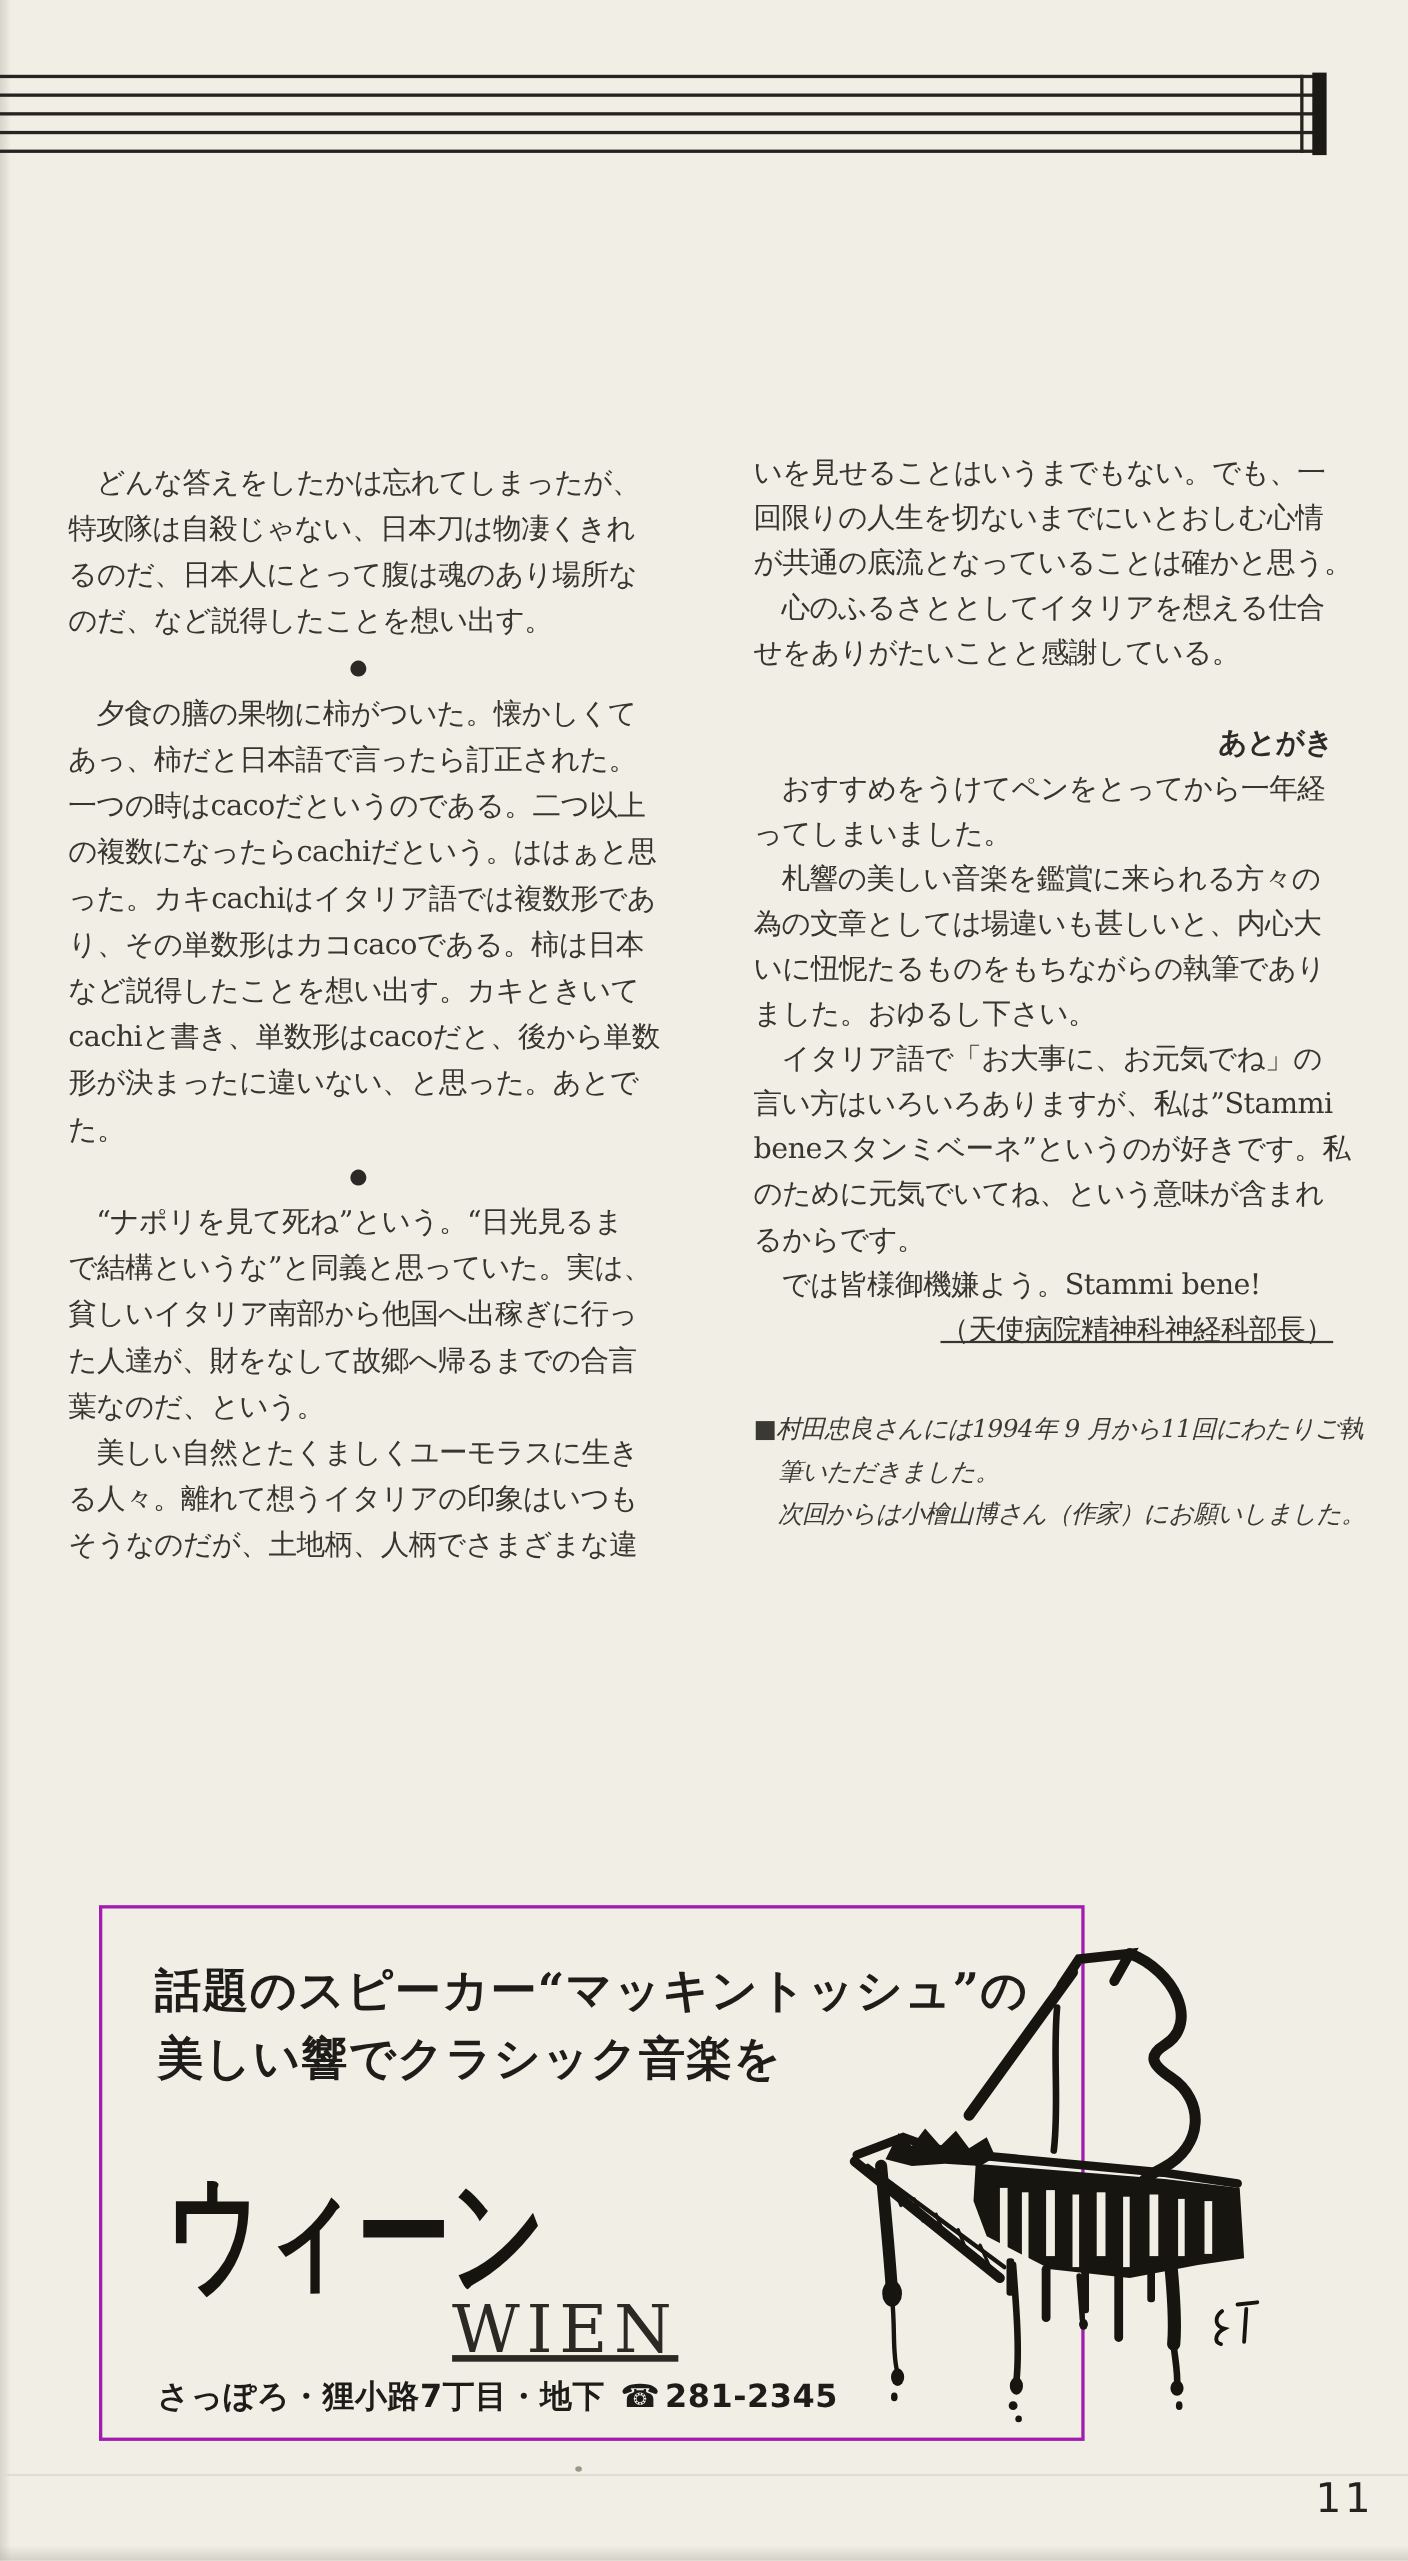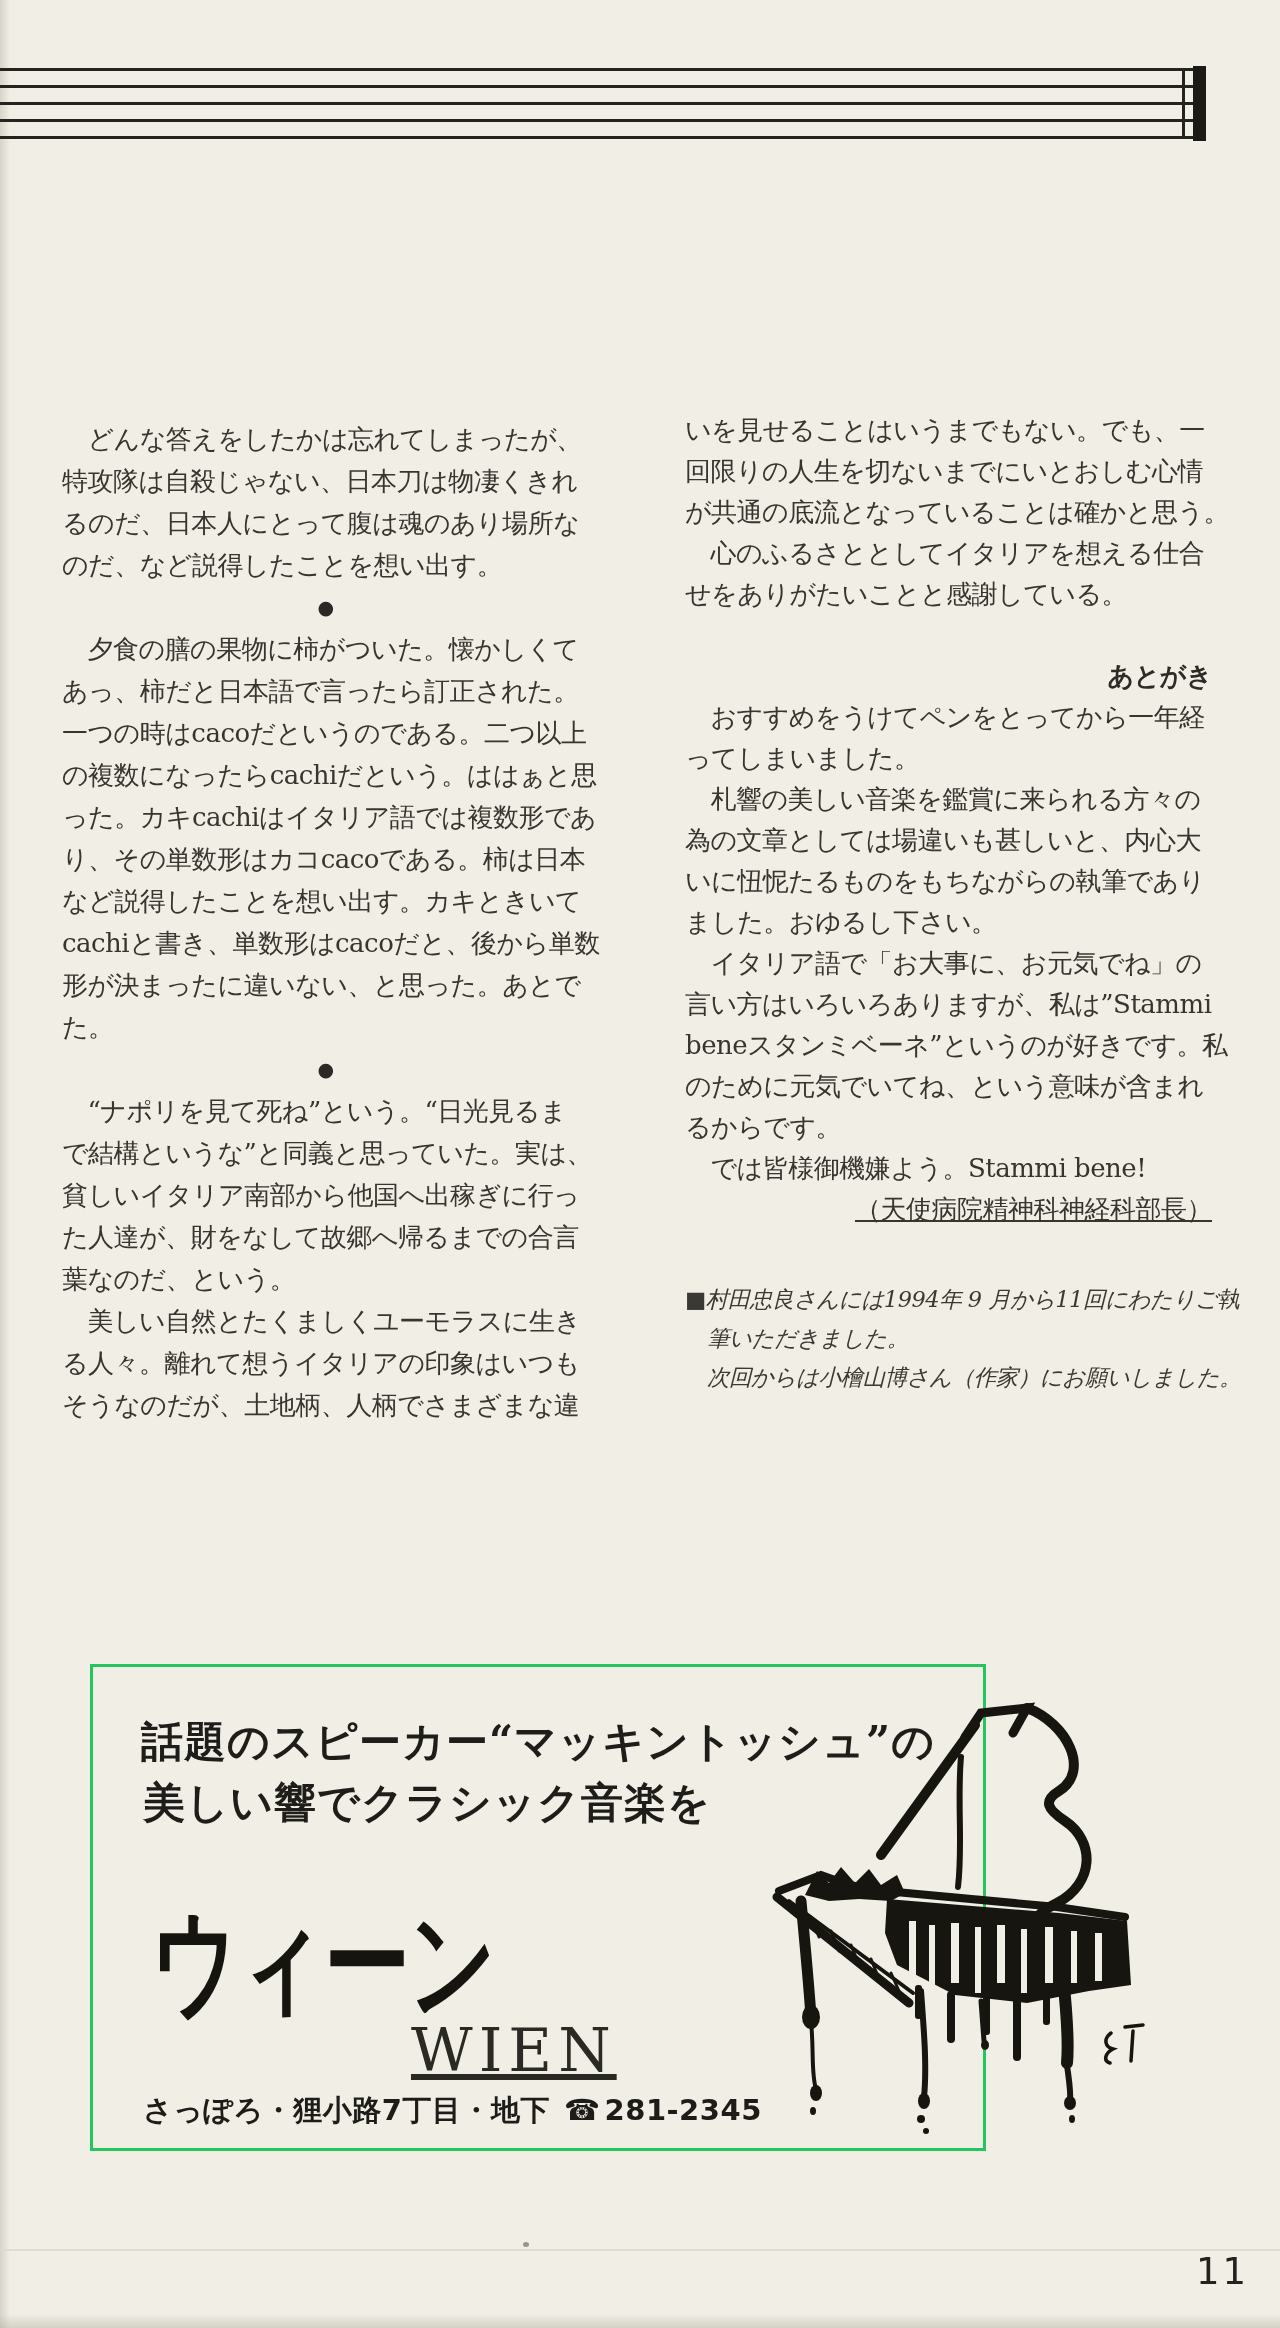--- a/index.html
+++ b/index.html
@@ -33,22 +33,22 @@
   .bullet-row{text-align:center;font-size:19px;color:#2a2925;}
   .heading-row .line{
     font-family:"DejaVu Sans","Liberation Sans",sans-serif;
     font-weight:bold;font-size:26px;color:#2c2b27;}
   .col-right .heading-row{margin-top:41px;text-align:right;}
   .credit{text-align:right;text-decoration:underline;}
   .footnote{margin-top:50px;font-size:22.5px;color:#3b3933;font-style:italic;}
   .col-right .footnote .line{height:39px;line-height:39px;}
 
   
-  .ad{position:absolute;left:90px;top:1664px;width:896px;height:487px;
-      border:3px solid #22c55e;box-sizing:border-box;}
+  .ad{position:absolute;left:90px;top:1732px;width:896px;height:487px;
+      border:3px solid #a21caf;box-sizing:border-box;}
   .ad-line{position:absolute;font-weight:bold;color:#1e1d1a;font-size:42px;
       letter-spacing:1px;white-space:pre;}
   .ad-line1{left:48px;top:47px;}
   .ad-line2{left:50px;top:108px;}
   .ad-name-jp{position:absolute;left:58px;top:218px;font-size:105px;font-weight:bold;
       color:#15140f;letter-spacing:-2px;white-space:pre;
       transform:scale(.82,1.12);transform-origin:0 0;}
   .ad-name-latin{position:absolute;left:318px;top:348px;font-size:60px;color:#2a2924;
       letter-spacing:6px;white-space:pre;text-decoration:underline;}
   .ad-address{position:absolute;left:50px;top:424px;

